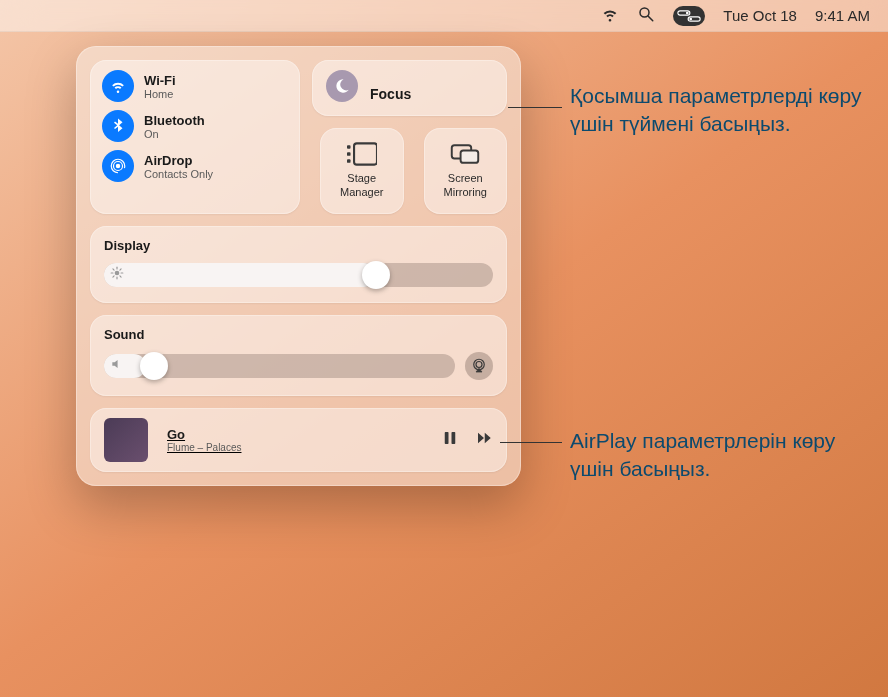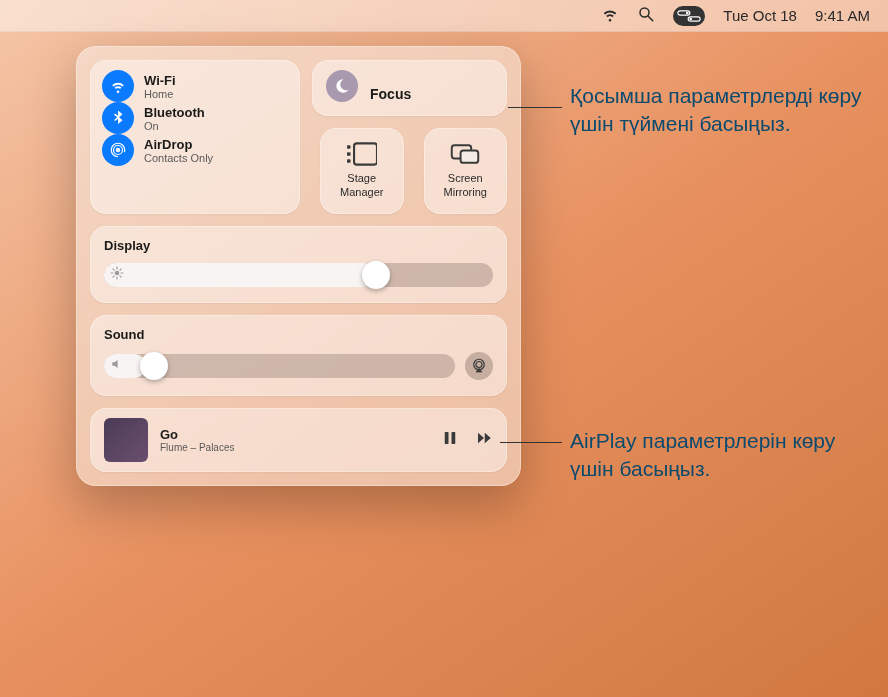--- a/index.html
+++ b/index.html
@@ -7,21 +7,21 @@
 
   .menubar { position: absolute; top:0; left:0; right:0; height:32px; background: rgba(255,255,255,0.45); backdrop-filter: blur(20px); display:flex; align-items:center; justify-content:flex-end; padding-right:18px; gap:18px; font-size:15px; color:#2a2a2a; font-weight:500; border-bottom:1px solid rgba(0,0,0,0.05);}
   .menubar .icon svg { width:18px; height:18px; }
   .cc-toggle { background:#333; color:#fff; border-radius:14px; width:32px; height:20px; display:flex; align-items:center; justify-content:center; }
   .cc-toggle svg{width:24px;height:14px;}
 
   .control-center { position:absolute; top:46px; left:76px; width:445px; border-radius:20px; padding:14px 14px 14px 14px; background: rgba(246, 236, 230, 0.55); box-shadow: 0 20px 50px rgba(0,0,0,0.25), inset 0 0 0 1px rgba(255,255,255,0.3); }
 
   .row1 { display:flex; gap:12px; }
   .card { background: rgba(255,255,255,0.42); border-radius:16px; box-shadow: inset 0 0 0 1px rgba(255,255,255,0.3), 0 1px 2px rgba(0,0,0,0.06); }
-  .conn-card { width:210px; padding:10px 12px; display:flex; flex-direction:column; }
+  .conn-card { width:210px; padding:10px 12px; display:flex; flex-direction:column; gap:8px;}
   .conn-item { display:flex; align-items:center; gap:10px;}
   .round { width:32px; height:32px; border-radius:50%; display:flex; align-items:center; justify-content:center; flex-shrink:0;}
   .blue-circle{ background:#0a7aff;}
   .round svg{width:18px;height:18px; fill:#fff;}
   .conn-text .title{font-size:13px; font-weight:700; color:#1a1a1a;}
   .conn-text .sub{font-size:11px; color:#5a5a5a;}
 
   .right-col{flex:1; display:flex; flex-direction:column; gap:12px;}
   .focus-card{padding:14px 14px; display:flex; align-items:flex-end; gap:12px; height:56px;}
   .focus-card .round{background:#a899af;}
@@ -37,21 +37,21 @@
   .slider-fill{position:absolute; left:0; top:0; bottom:0; background:rgba(255,255,255,0.85); border-radius:12px;}
   .slider-thumb{position:absolute; top:-2px; width:28px; height:28px; background:#fff; border-radius:50%; box-shadow:0 2px 5px rgba(0,0,0,0.3);}
   .slider-icon{position:absolute; left:6px; top:50%; transform:translateY(-50%); color:#8a8a8a;}
   .slider-icon svg{width:14px;height:14px;fill:#9a9a9a;}
 
   .sound-row{display:flex; align-items:center; gap:10px;}
   .sound-row .slider{flex:1;}
   .airplay-btn{width:28px;height:28px;border-radius:50%; background:rgba(110,90,80,0.35); display:flex;align-items:center;justify-content:center;}
   .airplay-btn svg{width:18px;height:18px; fill:#3a3a3a; stroke:#3a3a3a;}
 
-  .np-card{margin-top:12px; padding:10px 14px; display:flex; align-items:center; gap:12px;}
+  .np-card{margin-top:12px; padding:10px 14px; display:flex; align-items:center; gap:19px;text-decoration:underline;}
   .artwork{width:44px;height:44px;border-radius:6px; background:linear-gradient(135deg,#4b3b56,#6a4f6e);}
   .np-text .t1{font-size:13px;font-weight:700;color:#1a1a1a;}
   .np-text .t2{font-size:10px;color:#5a5a5a;}
   .np-controls{margin-left:auto; display:flex; gap:16px; color:#3a3a3a;}
   .np-controls svg{width:18px;height:18px;fill:#3a3a3a;}
 
   .callout{position:absolute; font-size:21px; color:#0c4a6e; line-height:1.35;}
   .callout-line{position:absolute; height:1px; background:#333;}
 </style>
 </head>

